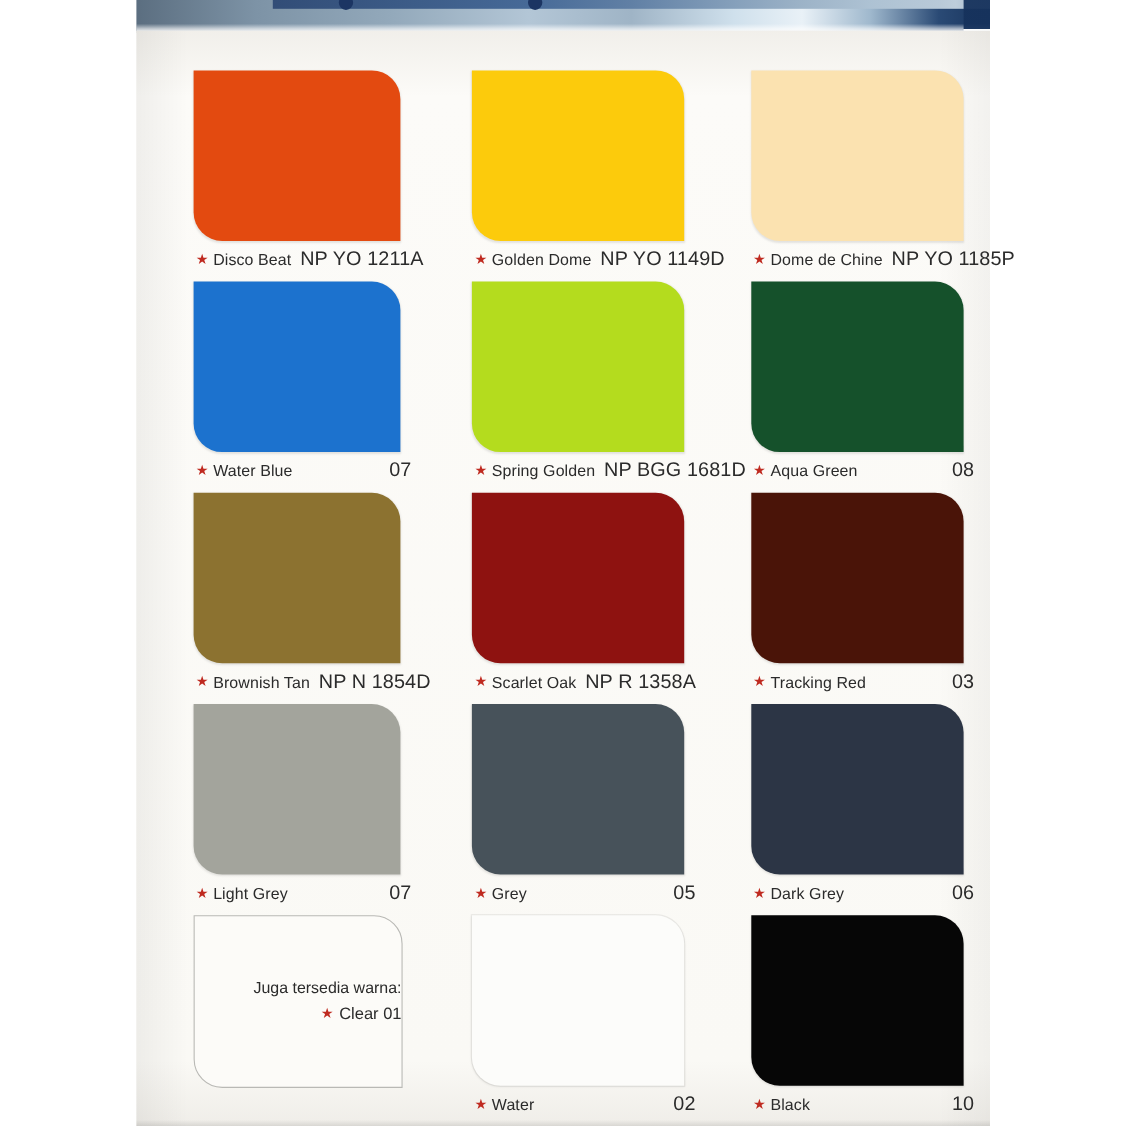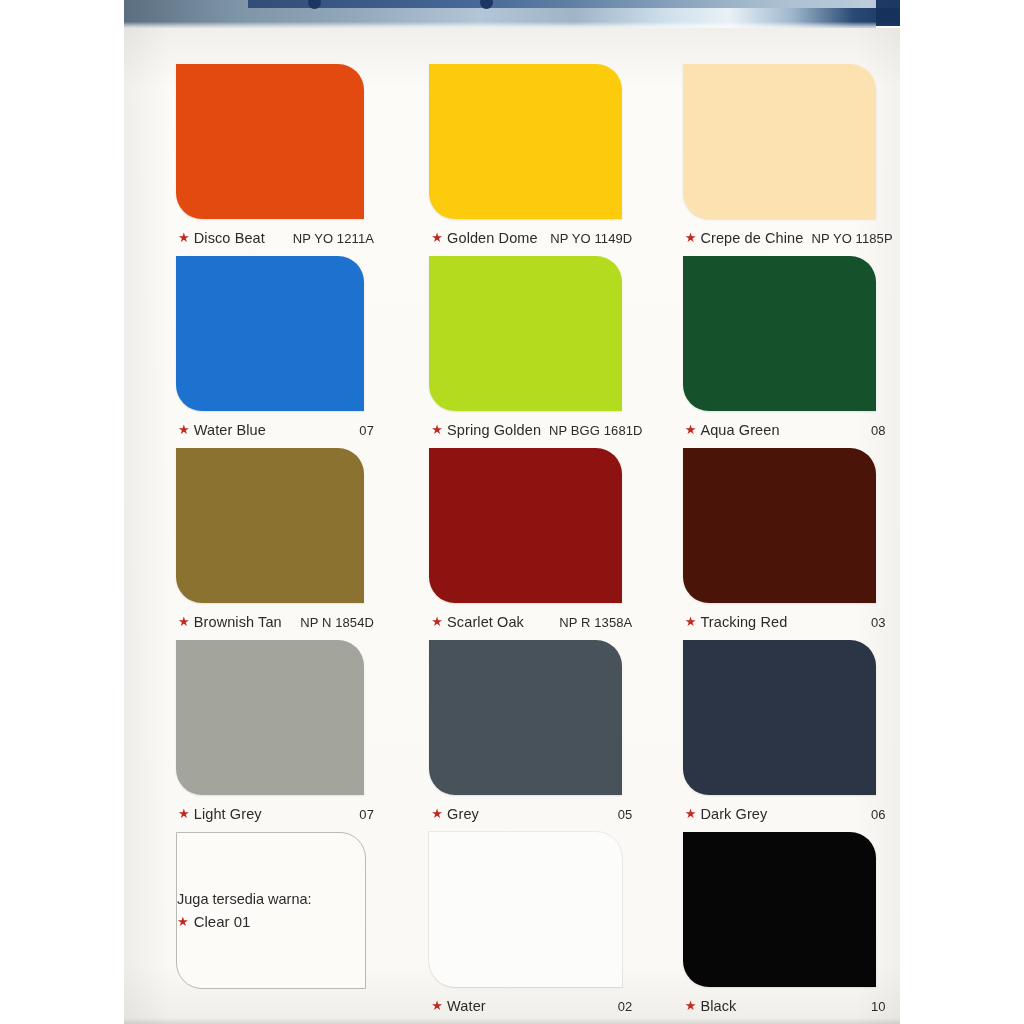--- a/index.html
+++ b/index.html
@@ -154,35 +154,35 @@
   .cell.c2 .caption, .cell.c3 .caption { width: 201px; }
 
   .cap-left { display: flex; align-items: baseline; gap: 4px; }
   .star {
     color: #bf2a20;
     font-size: 13px;
     line-height: 1;
     position: relative;
     top: -1px;
   }
-  .cap-code { color: #2b2b2b; font-size: 13px; padding-left: 8px; }
+  .cap-code { color: #2b2b2b; font-size: 18px; padding-left: 8px; }
 
   
   .swatch.is-white { box-shadow: 0 0 0 1px rgba(0,0,0,.06), 0 1px 2px rgba(0,0,0,.07); }
 
   
   .note-box {
     width: 188px;
     height: 155px;
     border: 1px solid #b9b9b5;
     border-radius: 0 26px 0 26px;
     background: #fcfbf8;
     display: flex;
     flex-direction: column;
-    align-items: flex-start;
+    align-items: flex-end;
     justify-content: center;
     gap: 6px;
   }
   .note-line1 { font-size: 14.5px; color: #2b2b2b; }
   .note-line2 { font-size: 15px; color: #2b2b2b; display: flex; align-items: baseline; gap: 5px; }
 
   
   .card-bottom-shade {
     position: absolute;
     left: 124px; bottom: 0;
@@ -229,21 +229,21 @@
             <span class="cap-name">Golden Dome</span>
           </span>
           <span class="cap-code">NP YO 1149D</span>
         </div>
       </div>
       <div class="cell c3">
         <div class="swatch" style="background: rgb(251, 226, 176);"></div>
         <div class="caption">
           <span class="cap-left">
             <span class="star">★</span>
-            <span class="cap-name">Crepe de Chine</span>
+            <span class="cap-name">Dome de Chine</span>
           </span>
           <span class="cap-code">NP YO 1185P</span>
         </div>
       </div>
 
       <div class="cell c1">
         <div class="swatch" style="background: rgb(28, 114, 206);"></div>
         <div class="caption">
           <span class="cap-left">
             <span class="star">★</span>

